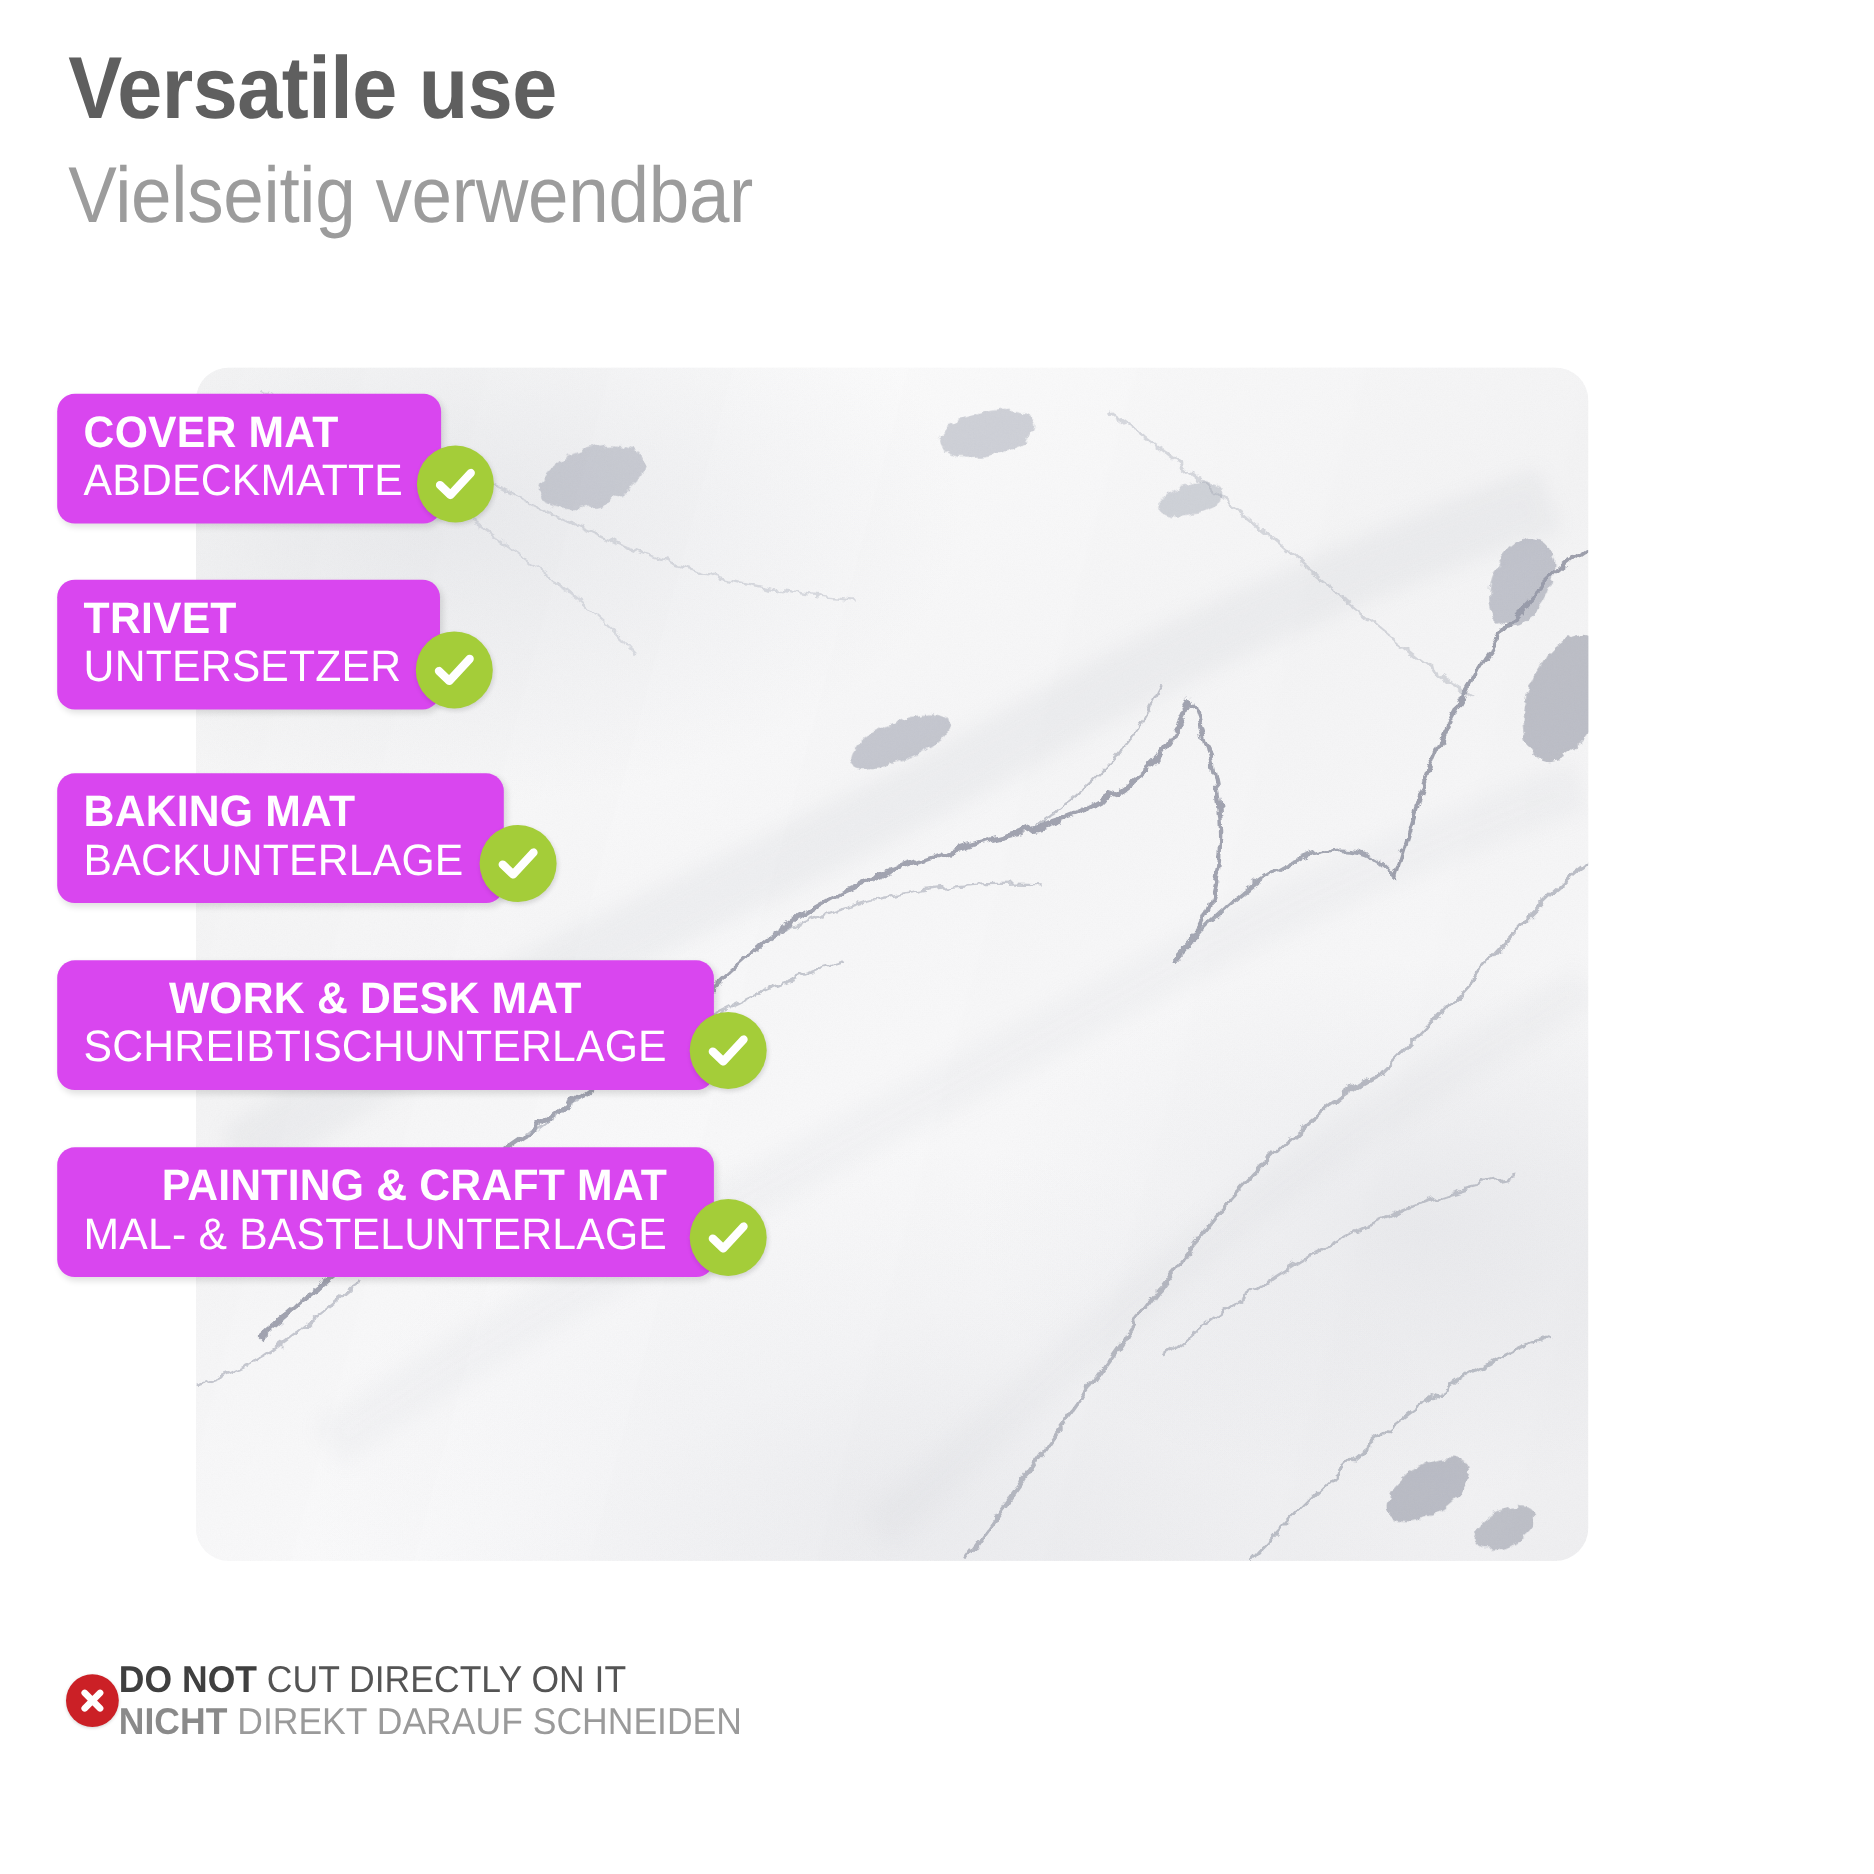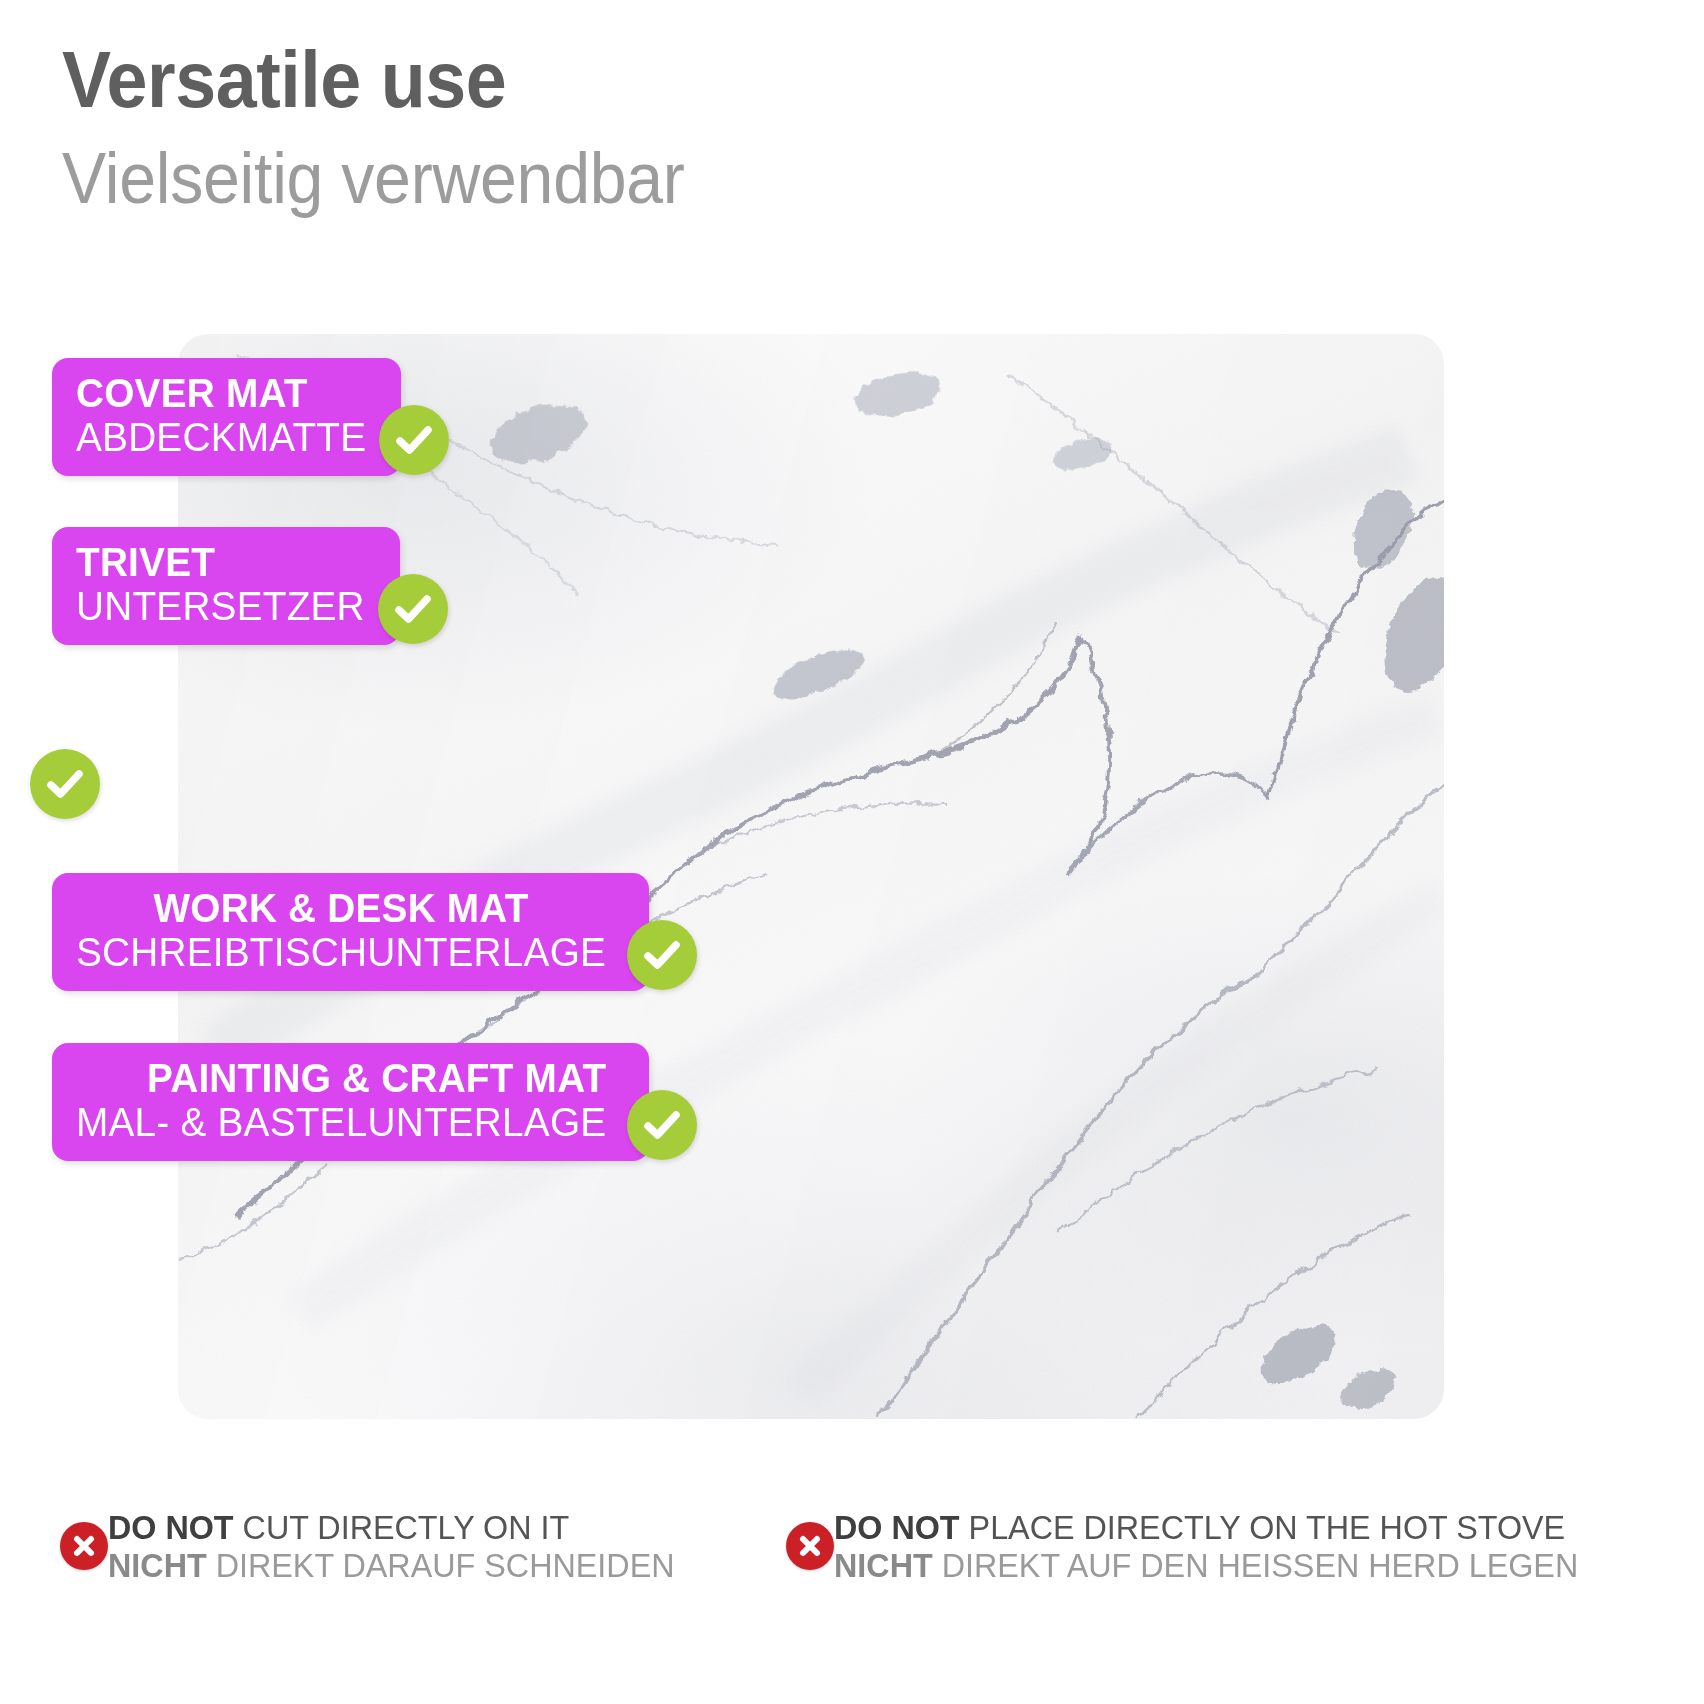--- a/index.html
+++ b/index.html
@@ -296,20 +296,24 @@
       <div class="badge-de">UNTERSETZER</div>
     </div>
     <div class="check-circle">
       <svg width="44" height="44" viewBox="0 0 44 44">
           <path d="M8 23 L17.5 32 L36 12" stroke="#ffffff" stroke-width="7.5" stroke-linecap="round" stroke-linejoin="round" fill="none"></path>
         </svg>
     </div>
   </div>
 
   <div class="feature-row row-2">
+    <div class="badge">
+      <div class="badge-en">BAKING MAT</div>
+      <div class="badge-de">BACKUNTERLAGE</div>
+    </div>
     <div class="check-circle">
       <svg width="44" height="44" viewBox="0 0 44 44">
           <path d="M8 23 L17.5 32 L36 12" stroke="#ffffff" stroke-width="7.5" stroke-linecap="round" stroke-linejoin="round" fill="none"></path>
         </svg>
     </div>
   </div>
 
   <div class="feature-row row-3">
     <div class="badge">
       <div class="badge-en">WORK &amp; DESK MAT</div>
@@ -343,25 +347,14 @@
       <svg width="30" height="30" viewBox="0 0 30 30">
         <path d="M8 8 L22 22 M22 8 L8 22" stroke="#ffffff" stroke-width="6" stroke-linecap="round"></path>
       </svg>
     </div>
     <div class="warn-lines">
       <div class="warn-en"><b>DO NOT</b><span> CUT DIRECTLY ON IT</span></div>
       <div class="warn-de"><b>NICHT</b><span> DIREKT DARAUF SCHNEIDEN</span></div>
     </div>
   </div>
 
-  <div class="warning">
-    <div class="x-circle">
-      <svg width="30" height="30" viewBox="0 0 30 30">
-        <path d="M8 8 L22 22 M22 8 L8 22" stroke="#ffffff" stroke-width="6" stroke-linecap="round"></path>
-      </svg>
-    </div>
-    <div class="warn-lines">
-      <div class="warn-en"><b>DO NOT</b><span> PLACE DIRECTLY ON THE HOT STOVE</span></div>
-      <div class="warn-de"><b>NICHT</b><span> DIREKT AUF DEN HEISSEN HERD LEGEN</span></div>
-    </div>
-  </div>
 
 </div>
 
 </body></html>

